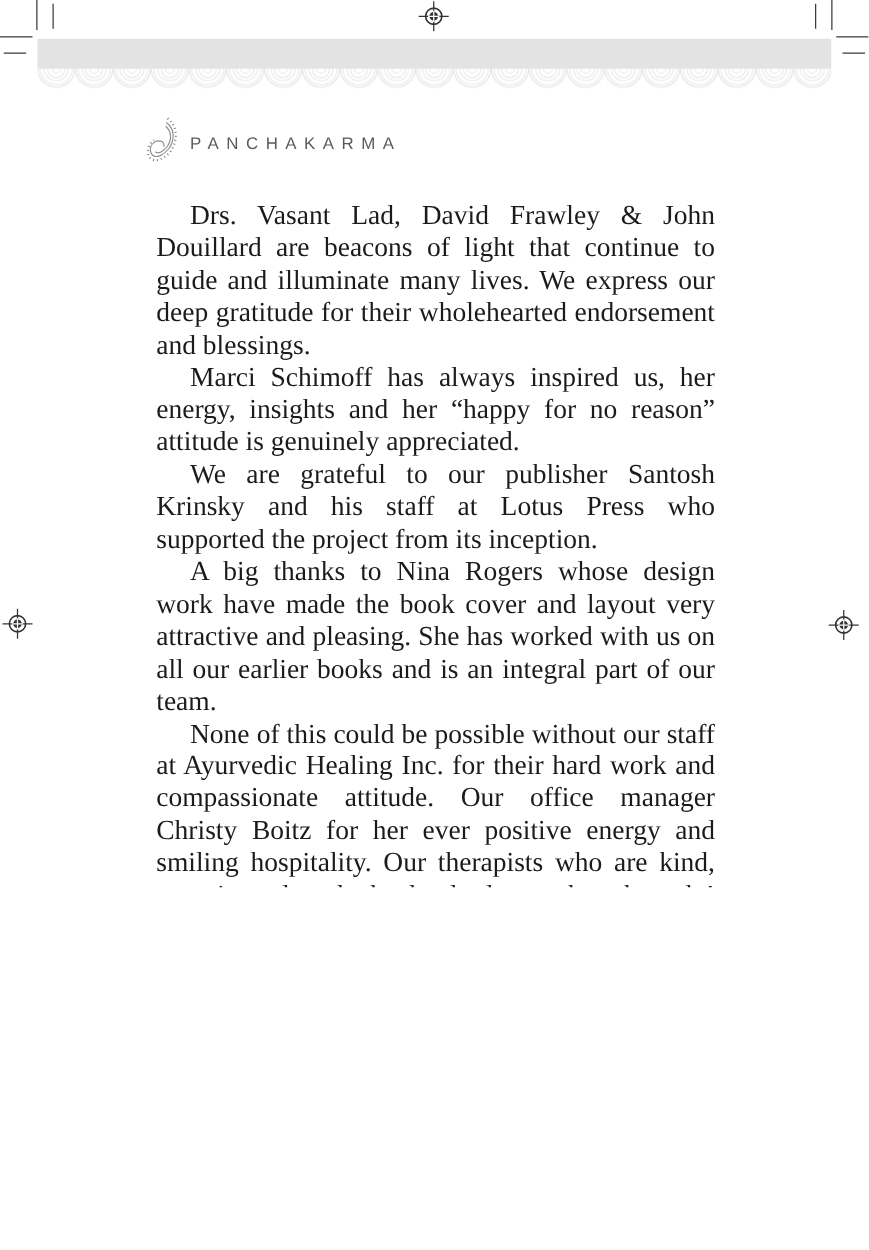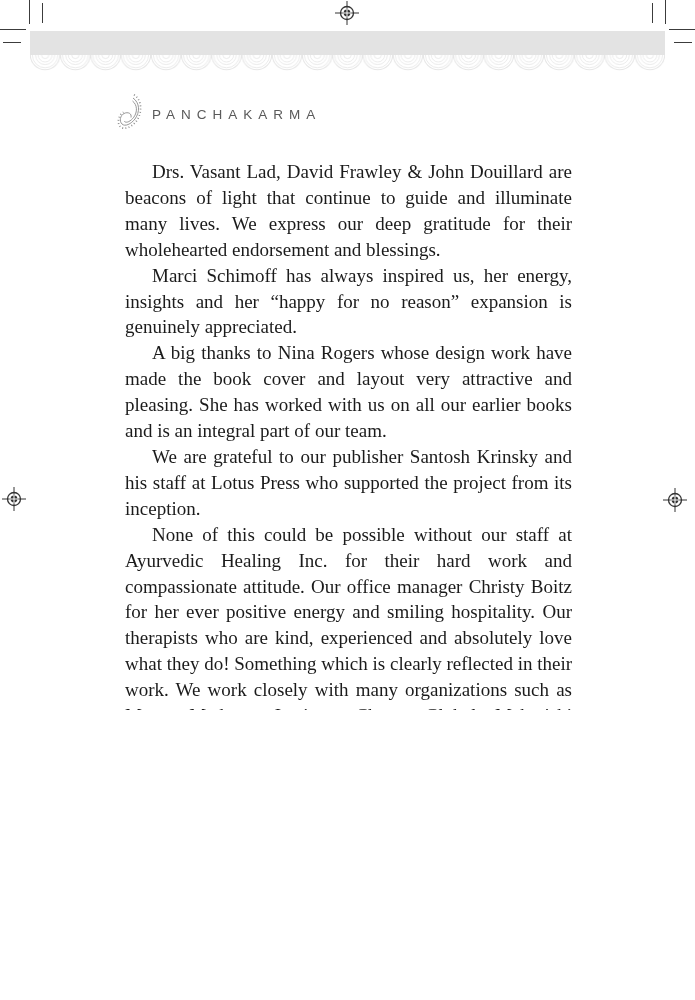--- a/index.html
+++ b/index.html
@@ -19,21 +19,21 @@
   
   .logo{position:absolute;left:117px;top:93px;display:flex;align-items:center;}
   .logo .mark{width:27px;height:41px;}
   .logo .wordmark{
     font-family:"Liberation Sans",sans-serif;font-size:13.5px;color:#5a5a5a;
     letter-spacing:6px;margin-left:8px;margin-top:2px;
   }
   
   .bodytext{
     position:absolute;left:125px;top:159px;width:447px;
-    font-size:19px;line-height:25.9px;color:#1b1b1b;
+    font-size:22px;line-height:25.9px;color:#1b1b1b;
     text-align:justify;
   }
   .bodytext p{margin:0;text-indent:27px;}
   .bodytext p.closing{text-indent:27px;text-align:left;}
   .bodytext p.sig{text-indent:0;padding-left:50px;font-weight:bold;text-align:center;}
   
   .slug{
     position:absolute;top:979px;font-family:"Liberation Sans",sans-serif;
     font-size:10.5px;color:#2a2a2a;white-space:nowrap;
   }
@@ -127,23 +127,23 @@
         <path stroke-width="0.9" d="M16,5 C23,10 23,19 18,26 C14,31 8,34 5,31 C2,28 3.2,22.5 7,20.5 C11,18.5 15,20.5 14,24.5"></path>
         <path stroke-width="0.9" d="M15.5,8 C20.5,12 20.5,19 16.8,24.2 C13.8,28.2 9.5,30.5 7.3,28.4"></path>
         <path stroke-dasharray="0.9 2.3" stroke-width="1.7" d="M17,1.8 C25.8,7.8 25.2,20.5 19,28.6 C14.3,34.4 6.6,37.3 3.1,33.5 C0,30 1.2,22 6.4,19.2"></path>
       </g>
     </svg>
     <span class="wordmark">PANCHAKARMA</span>
   </div>
 
   <div class="bodytext">
     <p>Drs. Vasant Lad, David Frawley &amp; John Douillard are beacons of light that continue to guide and illuminate many lives. We express our deep gratitude for their wholehearted endorsement and blessings.</p>
-    <p>Marci Schimoff has always inspired us, her energy, insights and her “happy for no reason” expansion is genuinely appreciated.</p>
+    <p>Marci Schimoff has always inspired us, her energy, insights and her “happy for no reason” attitude is genuinely appreciated.</p>
+    <p>We are grateful to our publisher Santosh Krinsky and his staff at Lotus Press who supported the project from its inception.</p>
     <p>A big thanks to Nina Rogers whose design work have made the book cover and layout very attractive and pleasing. She has worked with us on all our earlier books and is an integral part of our team.</p>
-    <p>We are grateful to our publisher Santosh Krinsky and his staff at Lotus Press who supported the project from its inception.</p>
     <p>None of this could be possible without our staff at Ayurvedic Healing Inc. for their hard work and compassionate attitude. Our office manager Christy Boitz for her ever positive energy and smiling hospitality. Our therapists who are kind, experienced and absolutely love what they do! Something which is clearly reflected in their work. We work closely with many organizations such as Mount Madonna Institute, Chopra Global, Maharishi International University, Serenity Spa and Soul Yoga, Sivananda Yoga and we sincerely thank each and every one of them for their tireless pursuit towards the expansion of Vedic Knowledge.</p>
     <p class="closing">Wishing you Health and Happiness,</p>
     <p class="sig">Suhas, Manisha, Manas Kshirsagar</p>
   </div>
 
   <svg class="lace bottom" width="635" height="22">
     <rect width="635" height="22" fill="url(#laceBottom)"></rect>
   </svg>
   <div class="band bottom"></div>
 

